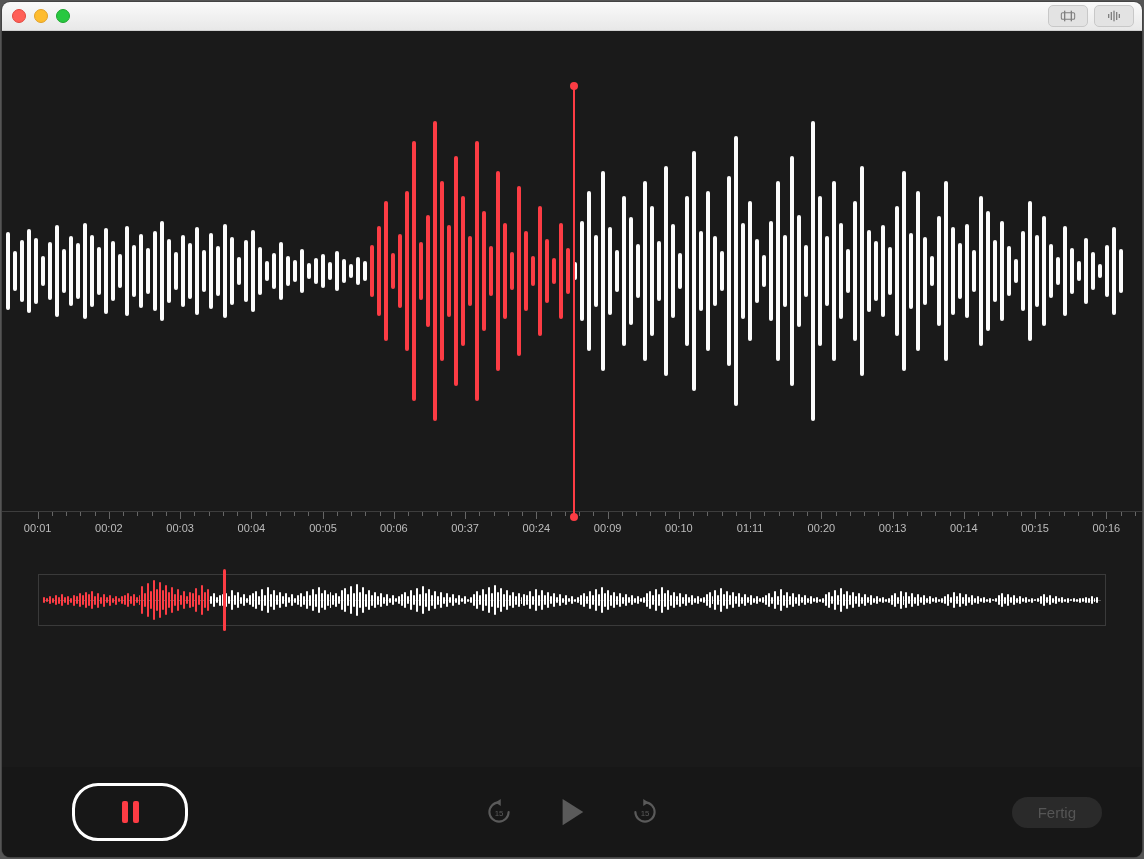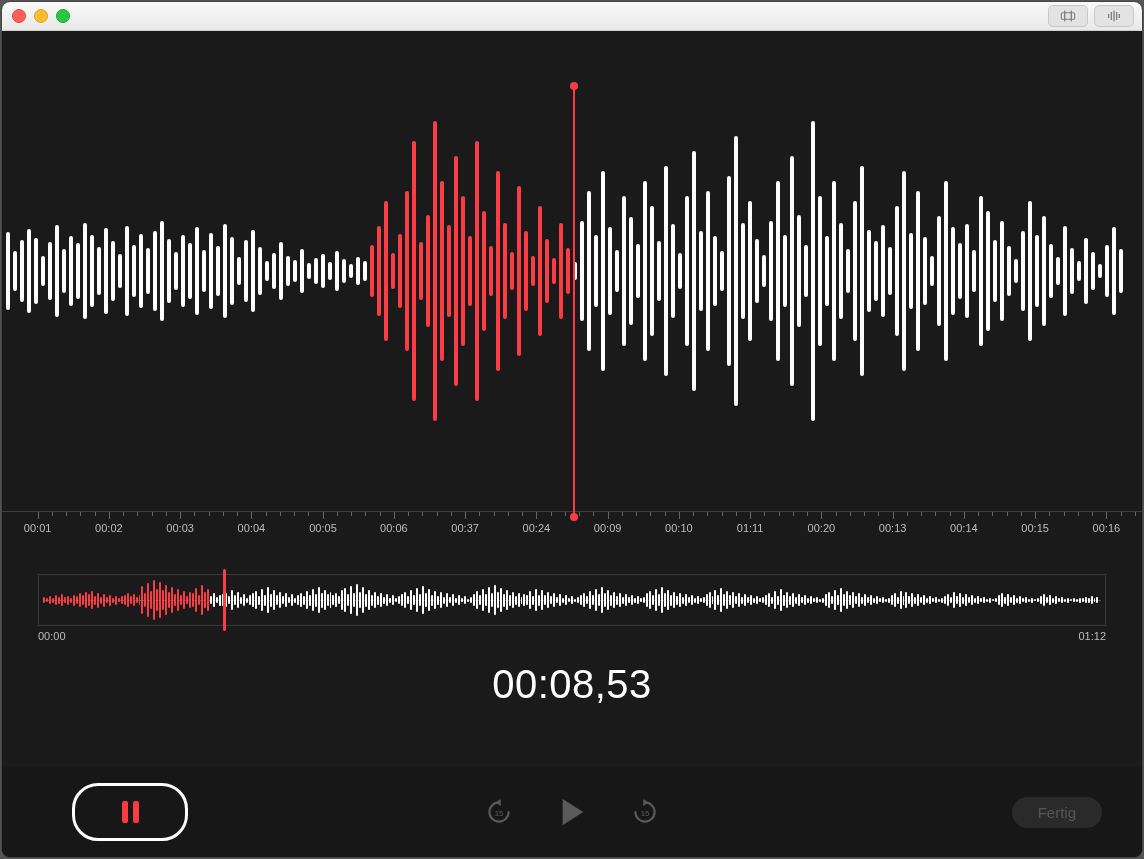--- a/index.html
+++ b/index.html
@@ -867,27 +867,22 @@
         <div class="mini-bar" style="height: 4px;"></div>
         <div class="mini-bar" style="height: 3px;"></div>
         <div class="mini-bar" style="height: 5px;"></div>
         <div class="mini-bar" style="height: 4px;"></div>
         <div class="mini-bar" style="height: 6px;"></div>
         <div class="mini-bar" style="height: 5px;"></div>
         <div class="mini-bar" style="height: 8px;"></div>
         <div class="mini-bar" style="height: 4px;"></div>
         <div class="mini-bar" style="height: 6px;"></div>
       </div>
-    <div class="mini-times">
-      <span>00:00</span>
-      <span>01:12</span>
-    </div>
   </div>
 
-  <div class="big-time">00:08,53</div>
 
   <div class="controls">
     <div class="pause-btn">
       <span class="pb"></span>
       <span class="pb"></span>
     </div>
     <div class="transport">
       <div class="skip-btn">
         <svg viewBox="0 0 32 32" width="28" height="28">
           <path d="M16 5 A11 11 0 1 0 27 16" fill="none" stroke="#5a5a5a" stroke-width="2.4" stroke-linecap="round"></path>

